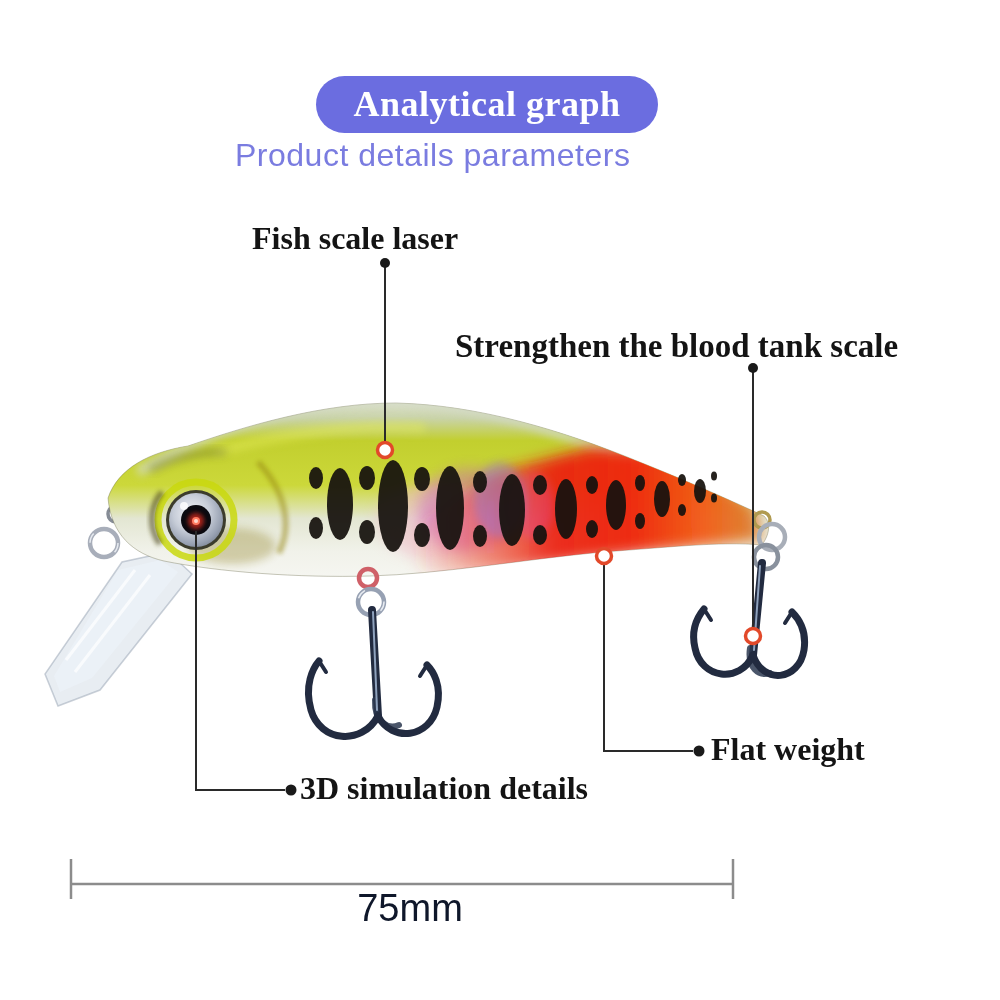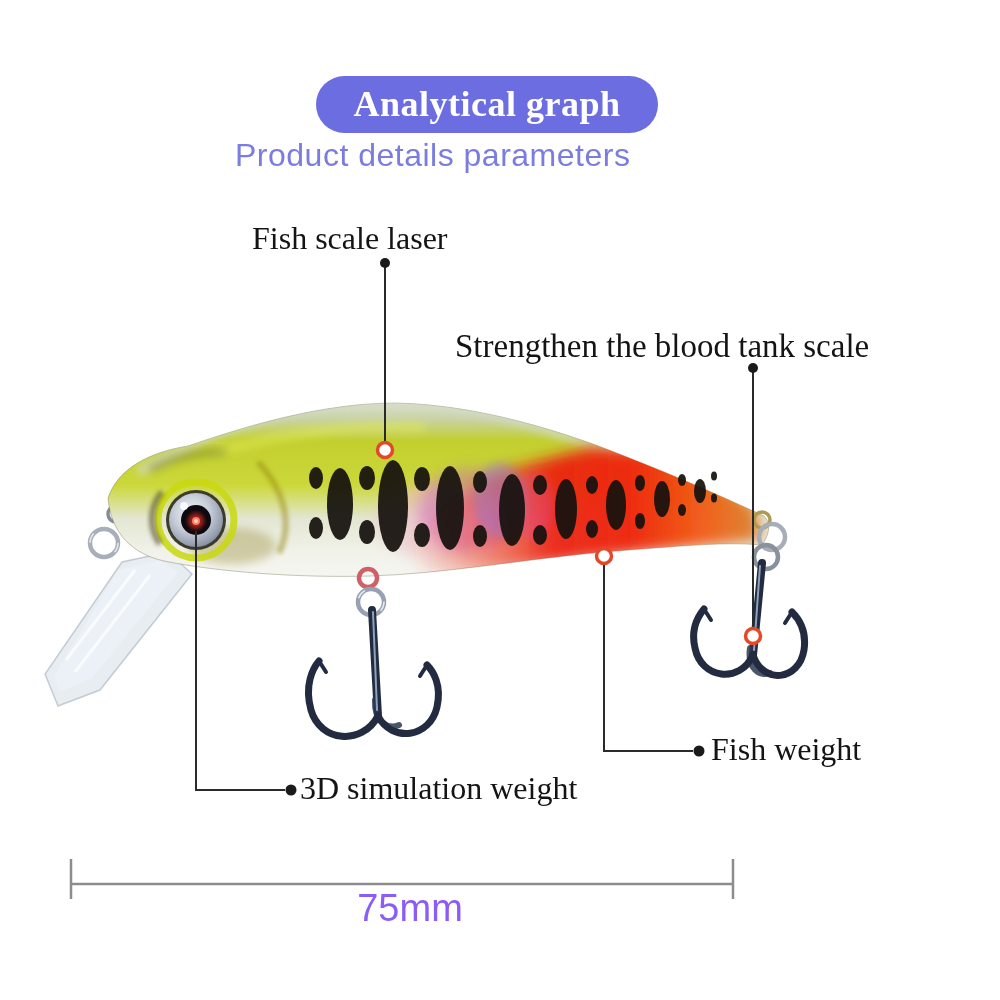--- a/index.html
+++ b/index.html
@@ -9,27 +9,27 @@
   html,body{margin:0;padding:0;background:#ffffff;}
   .stage{position:relative;width:1000px;height:1000px;background:#ffffff;overflow:hidden;
          font-family:"Liberation Sans",sans-serif;}
   .art{position:absolute;left:0;top:0;}
   .badge{position:absolute;left:316px;top:76px;width:342px;height:57px;background:var(--badge-bg);
          border-radius:29px;color:#ffffff;font-family:"Liberation Serif",serif;font-weight:bold;
          font-size:36px;line-height:57px;text-align:center;letter-spacing:0.5px;}
   .subtitle{position:absolute;left:235px;top:137px;width:500px;text-align:left;
             color:var(--subtitle);font-size:32px;letter-spacing:0.5px;}
   .callout-label{position:absolute;color:var(--label-text);font-family:"Liberation Serif",serif;
-                 font-weight:normal;white-space:nowrap;}
+                 font-weight:bold;white-space:nowrap;}
   .lbl-fish-scale{left:252px;top:220px;font-size:32px;}
   .lbl-blood-hook{left:455px;top:328px;font-size:33px;}
   .lbl-flat-weight{left:711px;top:731px;font-size:32px;}
   .lbl-fisheye{left:300px;top:770px;font-size:32px;}
   .dim-label{position:absolute;left:335px;top:887px;width:150px;text-align:center;
-             color:#8b5cf6;font-size:38px;}
+             color:#0f172a;font-size:38px;}
 </style>
 </head>
 <body>
 
 <div class="stage">
 
   <svg class="art" width="1000" height="1000" viewBox="0 0 1000 1000">
     <defs>
       <linearGradient id="bodyVert" x1="0" y1="400" x2="0" y2="585" gradientUnits="userSpaceOnUse">
         <stop offset="0" stop-color="#dde2d0"></stop>
@@ -197,17 +197,17 @@
       <line x1="733" y1="859" x2="733" y2="899"></line>
       <line x1="71" y1="884" x2="733" y2="884"></line>
     </g>
   </svg>
 
   <div class="badge">Analytical graph</div>
   <div class="subtitle">Product details parameters</div>
 
   <div class="callout-label lbl-fish-scale">Fish scale laser</div>
   <div class="callout-label lbl-blood-hook">Strengthen the blood tank scale</div>
-  <div class="callout-label lbl-flat-weight">Fish weight</div>
-  <div class="callout-label lbl-fisheye">3D simulation weight</div>
+  <div class="callout-label lbl-flat-weight">Flat weight</div>
+  <div class="callout-label lbl-fisheye">3D simulation details</div>
 
   <div class="dim-label">75mm</div>
 </div>
 
 </body></html>

